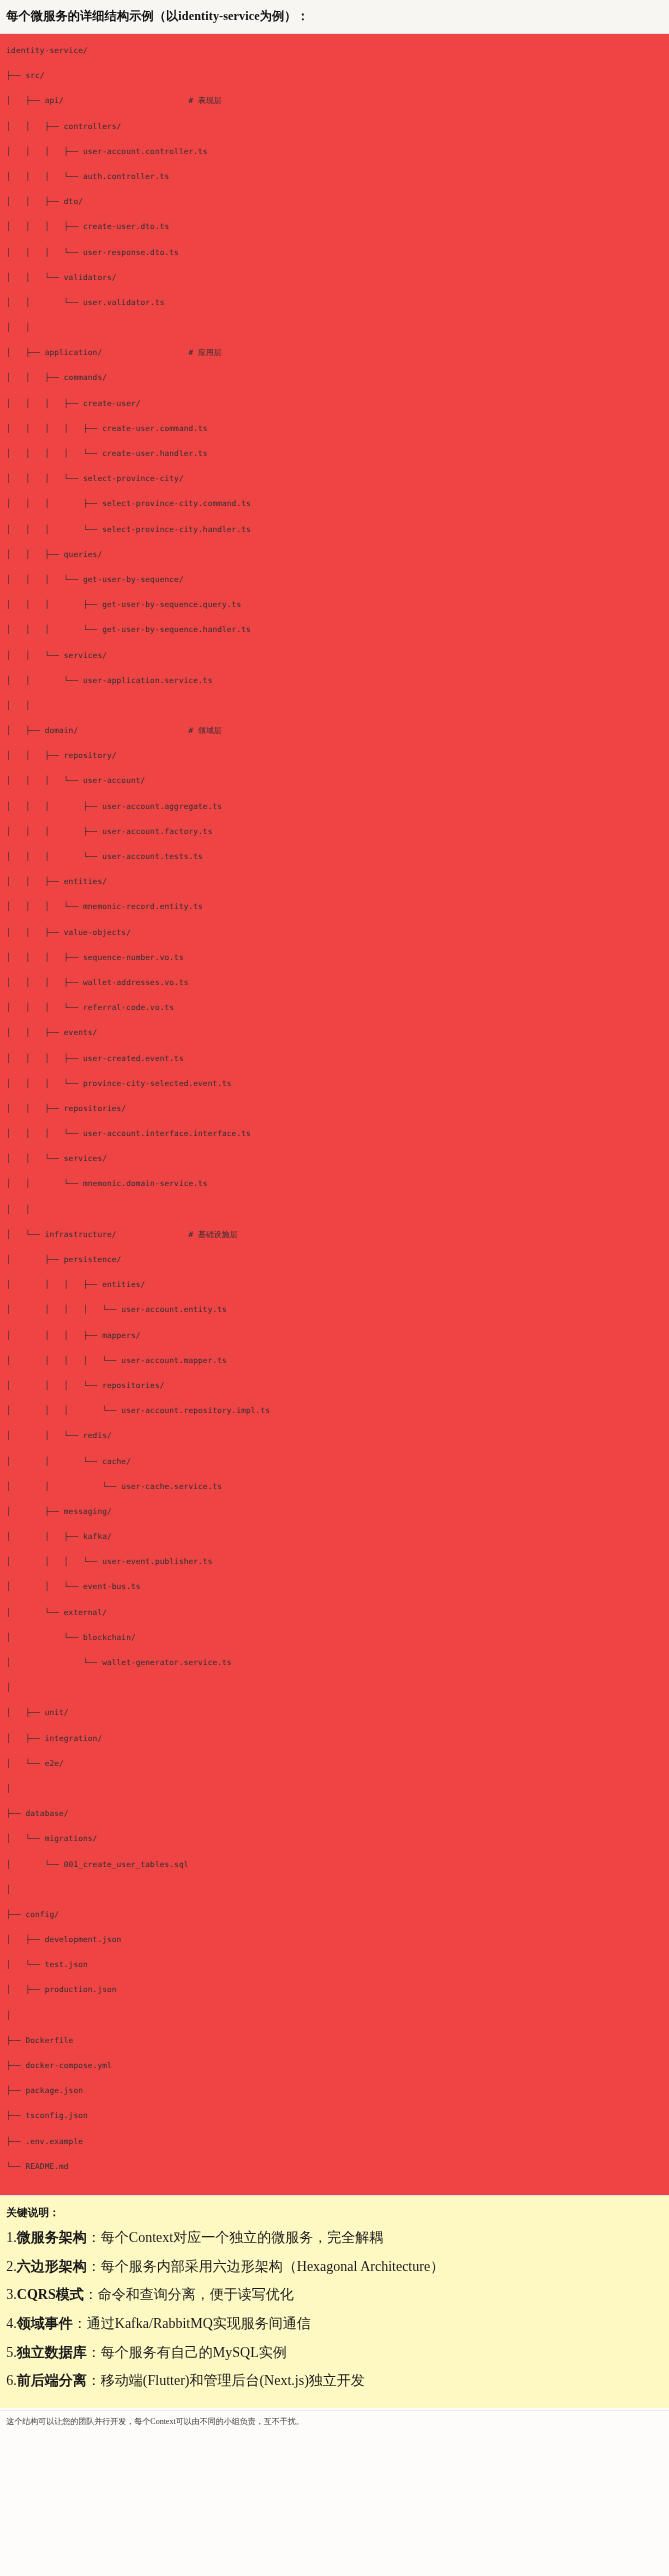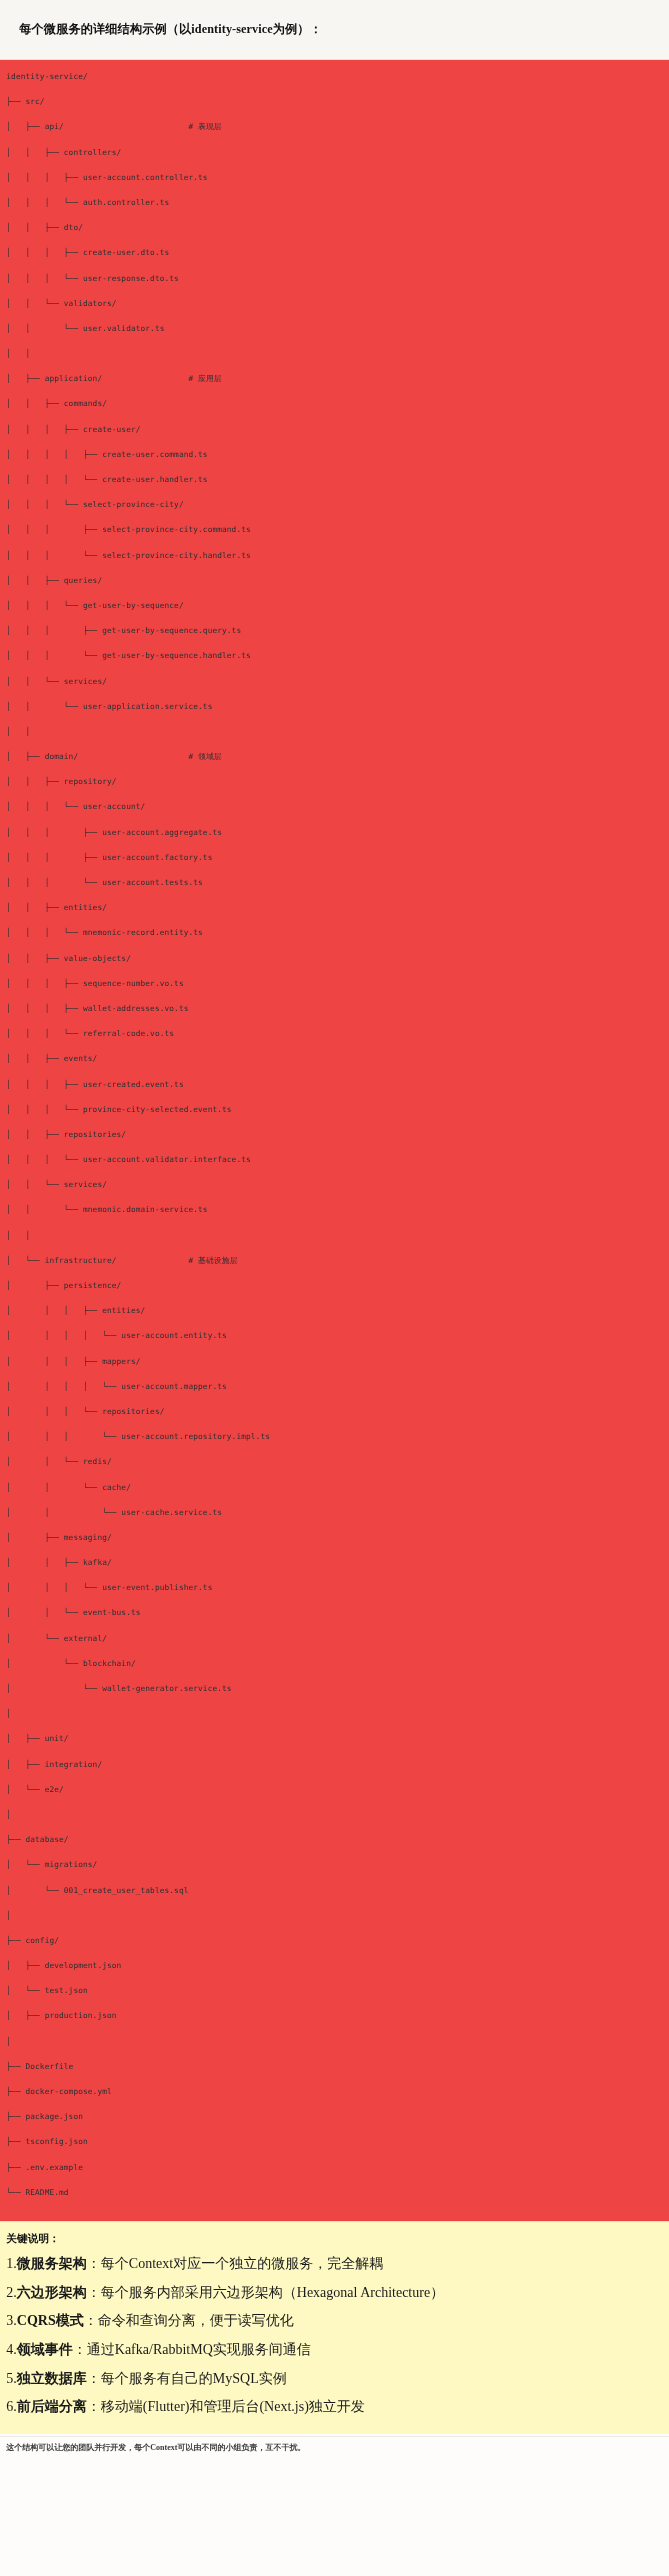--- a/index.html
+++ b/index.html
@@ -27,21 +27,21 @@
     border-bottom: 0.6px solid #e3e1dc;
     box-sizing: border-box;
   }
   .doc-title {
     font-family: "Liberation Serif", serif;
     font-weight: bold;
     font-size: 12.2px;
     line-height: 1.3;
     color: #111111;
     letter-spacing: 0.1px;
-    margin: 13px;
+    margin: 0;
   }
 
   
   .tree-block {
     background: #ef4444;
     padding: 11.3px 6.3px 8.8px 6.3px;
     box-sizing: border-box;
   }
   .tree {
     font-family: "DejaVu Sans Mono", "Liberation Mono", monospace;
@@ -89,21 +89,20 @@
   .footer-note {
     font-family: "Liberation Serif", serif;
     font-size: 8px;
     color: #3a3a3a;
     line-height: 1.5;
     padding: 5px 6.3px 10px 6.3px;
     background: #fdfcfb;
     box-sizing: border-box;
     border-top: 0.6px solid #eceae5;
     margin-top: 2.5px;
-    font-weight: bold;
   }
 </style>
 </head>
 <body>
 
 <div class="page">
 
   <div class="title-band">
     <h1 class="doc-title">每个微服务的详细结构示例（以identity-service为例）：</h1>
   </div>
@@ -145,21 +144,21 @@
 <span class="tree-line">│   │   ├── entities/</span>
 <span class="tree-line">│   │   │   └── mnemonic-record.entity.ts</span>
 <span class="tree-line">│   │   ├── value-objects/</span>
 <span class="tree-line">│   │   │   ├── sequence-number.vo.ts</span>
 <span class="tree-line">│   │   │   ├── wallet-addresses.vo.ts</span>
 <span class="tree-line">│   │   │   └── referral-code.vo.ts</span>
 <span class="tree-line">│   │   ├── events/</span>
 <span class="tree-line">│   │   │   ├── user-created.event.ts</span>
 <span class="tree-line">│   │   │   └── province-city-selected.event.ts</span>
 <span class="tree-line">│   │   ├── repositories/</span>
-<span class="tree-line">│   │   │   └── user-account.validator.interface.ts</span>
+<span class="tree-line">│   │   │   └── user-account.interface.interface.ts</span>
 <span class="tree-line">│   │   └── services/</span>
 <span class="tree-line">│   │       └── mnemonic.domain-service.ts</span>
 <span class="tree-line">│   │</span>
 <span class="tree-line">│   └── infrastructure/               # 基础设施层</span>
 <span class="tree-line">│       ├── persistence/</span>
 <span class="tree-line">│       │   │   ├── entities/</span>
 <span class="tree-line">│       │   │   │   └── user-account.entity.ts</span>
 <span class="tree-line">│       │   │   ├── mappers/</span>
 <span class="tree-line">│       │   │   │   └── user-account.mapper.ts</span>
 <span class="tree-line">│       │   │   └── repositories/</span>

